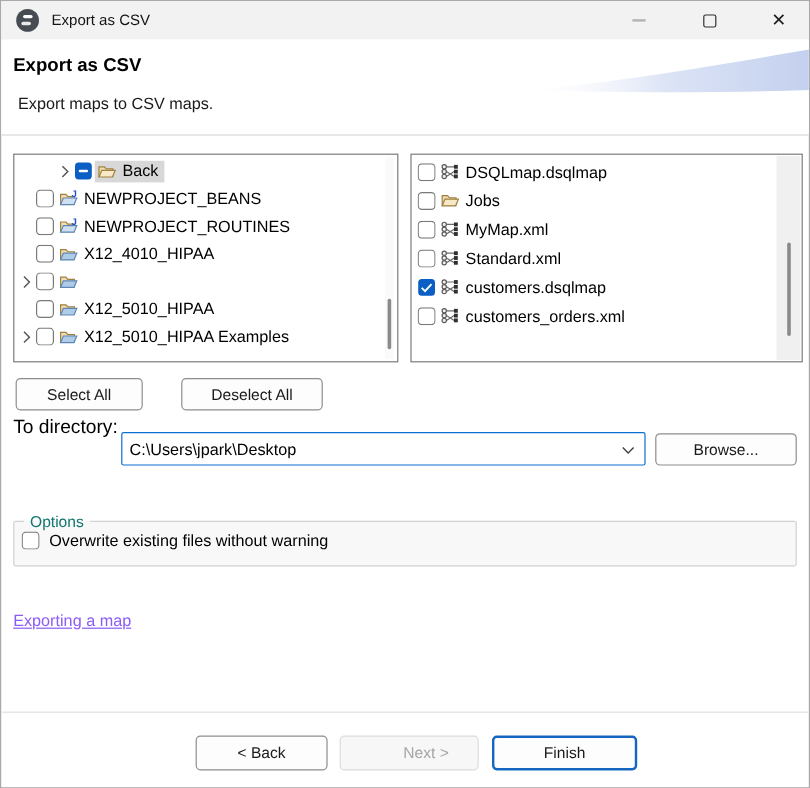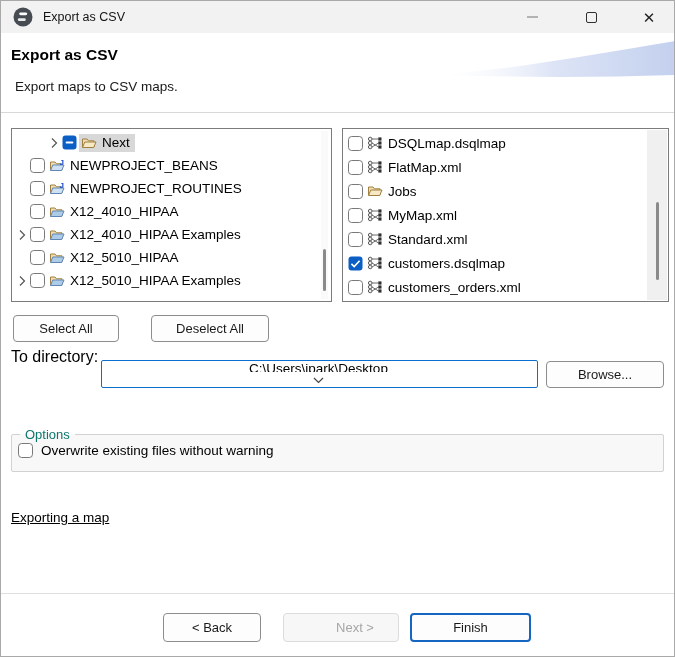--- a/index.html
+++ b/index.html
@@ -43,37 +43,37 @@
   #files-scroll { right:1px; top:1px; bottom:1px; width:20px; }
   .scroll-thumb { position:absolute; width:3px; background:#8a8a8a; border-radius:2px; }
   #tree-thumb  { left:2px; top:118px; height:42px; }
   #files-thumb { left:9px; top:72px;  height:78px; }
   
   .btn { position:absolute; background:#fdfdfd; border:1px solid #8d8d8d; border-radius:4px;
          font-size:13px; color:#1a1a1a; display:flex; align-items:center; justify-content:center; cursor:default; }
   #btn-select-all   { left:12px;  top:314px; width:106px; height:27px; }
   #btn-deselect-all { left:150px; top:314px; width:118px; height:27px; }
   #btn-browse       { left:545px; top:360px; width:118px; height:27px; }
-  #btn-back   { left:162px; top:612px; width:98px; height:29px; }
+  #btn-back   { left:162px; top:612px; width:110px; height:29px; }
   #btn-next   { left:282px; top:612px; width:116px; height:29px;padding-left:28px; }
   #btn-finish { left:409px; top:612px; width:121px; height:29px; border:2px solid #1466c0; }
   #btn-cancel { left:544px; top:612px; width:119px; height:29px; }
   .btn.disabled { color:#a6a6a6; border-color:#dcdcdc; background:#f7f7f7; }
   
   #dir-label { position:absolute; left:10px; top:342px; height:28px; display:flex; align-items:center; font-size:16px; }
   #combo { position:absolute; left:100px; top:359px; width:437px; height:28px; border:1px solid #0b6fd0; border-radius:2px;
-           background:#fff; display:flex; align-items:center; padding:0 8px 0 6px; font-size:13.5px;flex-direction:column; }
+           background:#fff; display:flex; align-items:center; padding:0 8px 0 6px; font-size:13.5px; }
   #combo .val { flex:1; overflow:hidden; }
   
   fieldset#options { position:absolute; left:10px; top:426px; width:653px; height:45px;
                      border:1px solid #d2d2d2; border-radius:2px; background:#f8f8f8; padding:0 0 0 6px; }
   fieldset#options legend { font-size:13px; padding:0 5px; margin-left:2px; color:#0f766e; }
   .opt-row { display:flex; align-items:center; gap:8px; margin-top:1px; font-size:13.5px; }
   
-  #help-link { position:absolute; left:10px; top:509px; font-size:13.5px; color:#000000; text-decoration:underline; cursor:pointer; }
+  #help-link { position:absolute; left:10px; top:509px; font-size:13.5px; color:#8b5cf6; text-decoration:underline; cursor:pointer; }
   #footer-sep { position:absolute; left:0; top:592px; width:675px; height:1px; background:#e0e0e0; }
 </style>
 </head>
 <body>
 
 <div id="dialog">
 
   <div id="titlebar">
     <span id="app-icon">
       <svg width="20" height="20" viewBox="0 0 20 20">
@@ -124,21 +124,21 @@
               <rect x="3.6" y="6.5" width="7.8" height="2" rx="1" fill="#fff"></rect>
             </svg>
           </span>
           <span class="labelwrap selected">
             <span class="ficon">
               <svg width="16" height="16" viewBox="0 0 16 16">
                 <path d="M1.5 12 L1.5 4 L6 4 L7.5 5.8 L13 5.8 L13 12 Z" fill="#f1ddb0" stroke="#a08040" stroke-width="1"></path>
                 <path d="M1.5 12.5 L3.8 7 L15 7 L12.7 12.5 Z" fill="#f7e9c6" stroke="#a08040"></path>
               </svg>
             </span>
-            <span>Next</span>
+            <span>Back</span>
           </span>
         </div>
         <div class="row tree-row">
           <span class="chev"></span>
           <span class="cb">
             <svg viewBox="0 0 15 15">
               <rect x="0.5" y="0.5" width="14" height="14" rx="3.2" fill="#fff" stroke="#797979"></rect>
             </svg>
           </span>
           <span class="labelwrap">
@@ -198,21 +198,20 @@
               <rect x="0.5" y="0.5" width="14" height="14" rx="3.2" fill="#fff" stroke="#797979"></rect>
             </svg>
           </span>
           <span class="labelwrap">
             <span class="ficon">
               <svg width="16" height="16" viewBox="0 0 16 16">
                 <path d="M1.5 12 L1.5 4 L6 4 L7.5 5.8 L13 5.8 L13 12 Z" fill="#f1ddb0" stroke="#a08040" stroke-width="1"></path>
                 <path d="M1.5 12.5 L3.8 7 L15 7 L12.7 12.5 Z" fill="#aecbe8" stroke="#5f87b5"></path>
               </svg>
             </span>
-            <span>X12_4010_HIPAA Examples</span>
           </span>
         </div>
         <div class="row tree-row">
           <span class="chev"></span>
           <span class="cb">
             <svg viewBox="0 0 15 15">
               <rect x="0.5" y="0.5" width="14" height="14" rx="3.2" fill="#fff" stroke="#797979"></rect>
             </svg>
           </span>
           <span class="labelwrap">
@@ -266,41 +265,20 @@
                 <path d="M5 4 L11.5 4 M5 8 L11.5 12 M5 12 L11.5 8" stroke="#6a6a6a" stroke-width="1" fill="none"></path>
                 <circle cx="3.2" cy="4" r="1.8" fill="#efefef" stroke="#5a5a5a"></circle>
                 <circle cx="3.2" cy="8" r="1.8" fill="#efefef" stroke="#5a5a5a"></circle>
                 <circle cx="3.2" cy="12" r="1.8" fill="#efefef" stroke="#5a5a5a"></circle>
                 <rect x="11.3" y="2.4" width="3.2" height="3.2" fill="#2f2f2f"></rect>
                 <rect x="11.3" y="6.4" width="3.2" height="3.2" fill="#2f2f2f"></rect>
                 <rect x="11.3" y="10.4" width="3.2" height="3.2" fill="#2f2f2f"></rect>
               </svg>
             </span>
             <span>DSQLmap.dsqlmap</span>
-          </span>
-        </div>
-        <div class="row list-row">
-          <span class="cb">
-            <svg viewBox="0 0 15 15">
-              <rect x="0.5" y="0.5" width="14" height="14" rx="3.2" fill="#fff" stroke="#797979"></rect>
-            </svg>
-          </span>
-          <span class="labelwrap">
-            <span class="ficon">
-              <svg width="16" height="16" viewBox="0 0 16 16">
-                <path d="M5 4 L11.5 4 M5 8 L11.5 12 M5 12 L11.5 8" stroke="#6a6a6a" stroke-width="1" fill="none"></path>
-                <circle cx="3.2" cy="4" r="1.8" fill="#efefef" stroke="#5a5a5a"></circle>
-                <circle cx="3.2" cy="8" r="1.8" fill="#efefef" stroke="#5a5a5a"></circle>
-                <circle cx="3.2" cy="12" r="1.8" fill="#efefef" stroke="#5a5a5a"></circle>
-                <rect x="11.3" y="2.4" width="3.2" height="3.2" fill="#2f2f2f"></rect>
-                <rect x="11.3" y="6.4" width="3.2" height="3.2" fill="#2f2f2f"></rect>
-                <rect x="11.3" y="10.4" width="3.2" height="3.2" fill="#2f2f2f"></rect>
-              </svg>
-            </span>
-            <span>FlatMap.xml</span>
           </span>
         </div>
         <div class="row list-row">
           <span class="cb">
             <svg viewBox="0 0 15 15">
               <rect x="0.5" y="0.5" width="14" height="14" rx="3.2" fill="#fff" stroke="#797979"></rect>
             </svg>
           </span>
           <span class="labelwrap">
             <span class="ficon">

